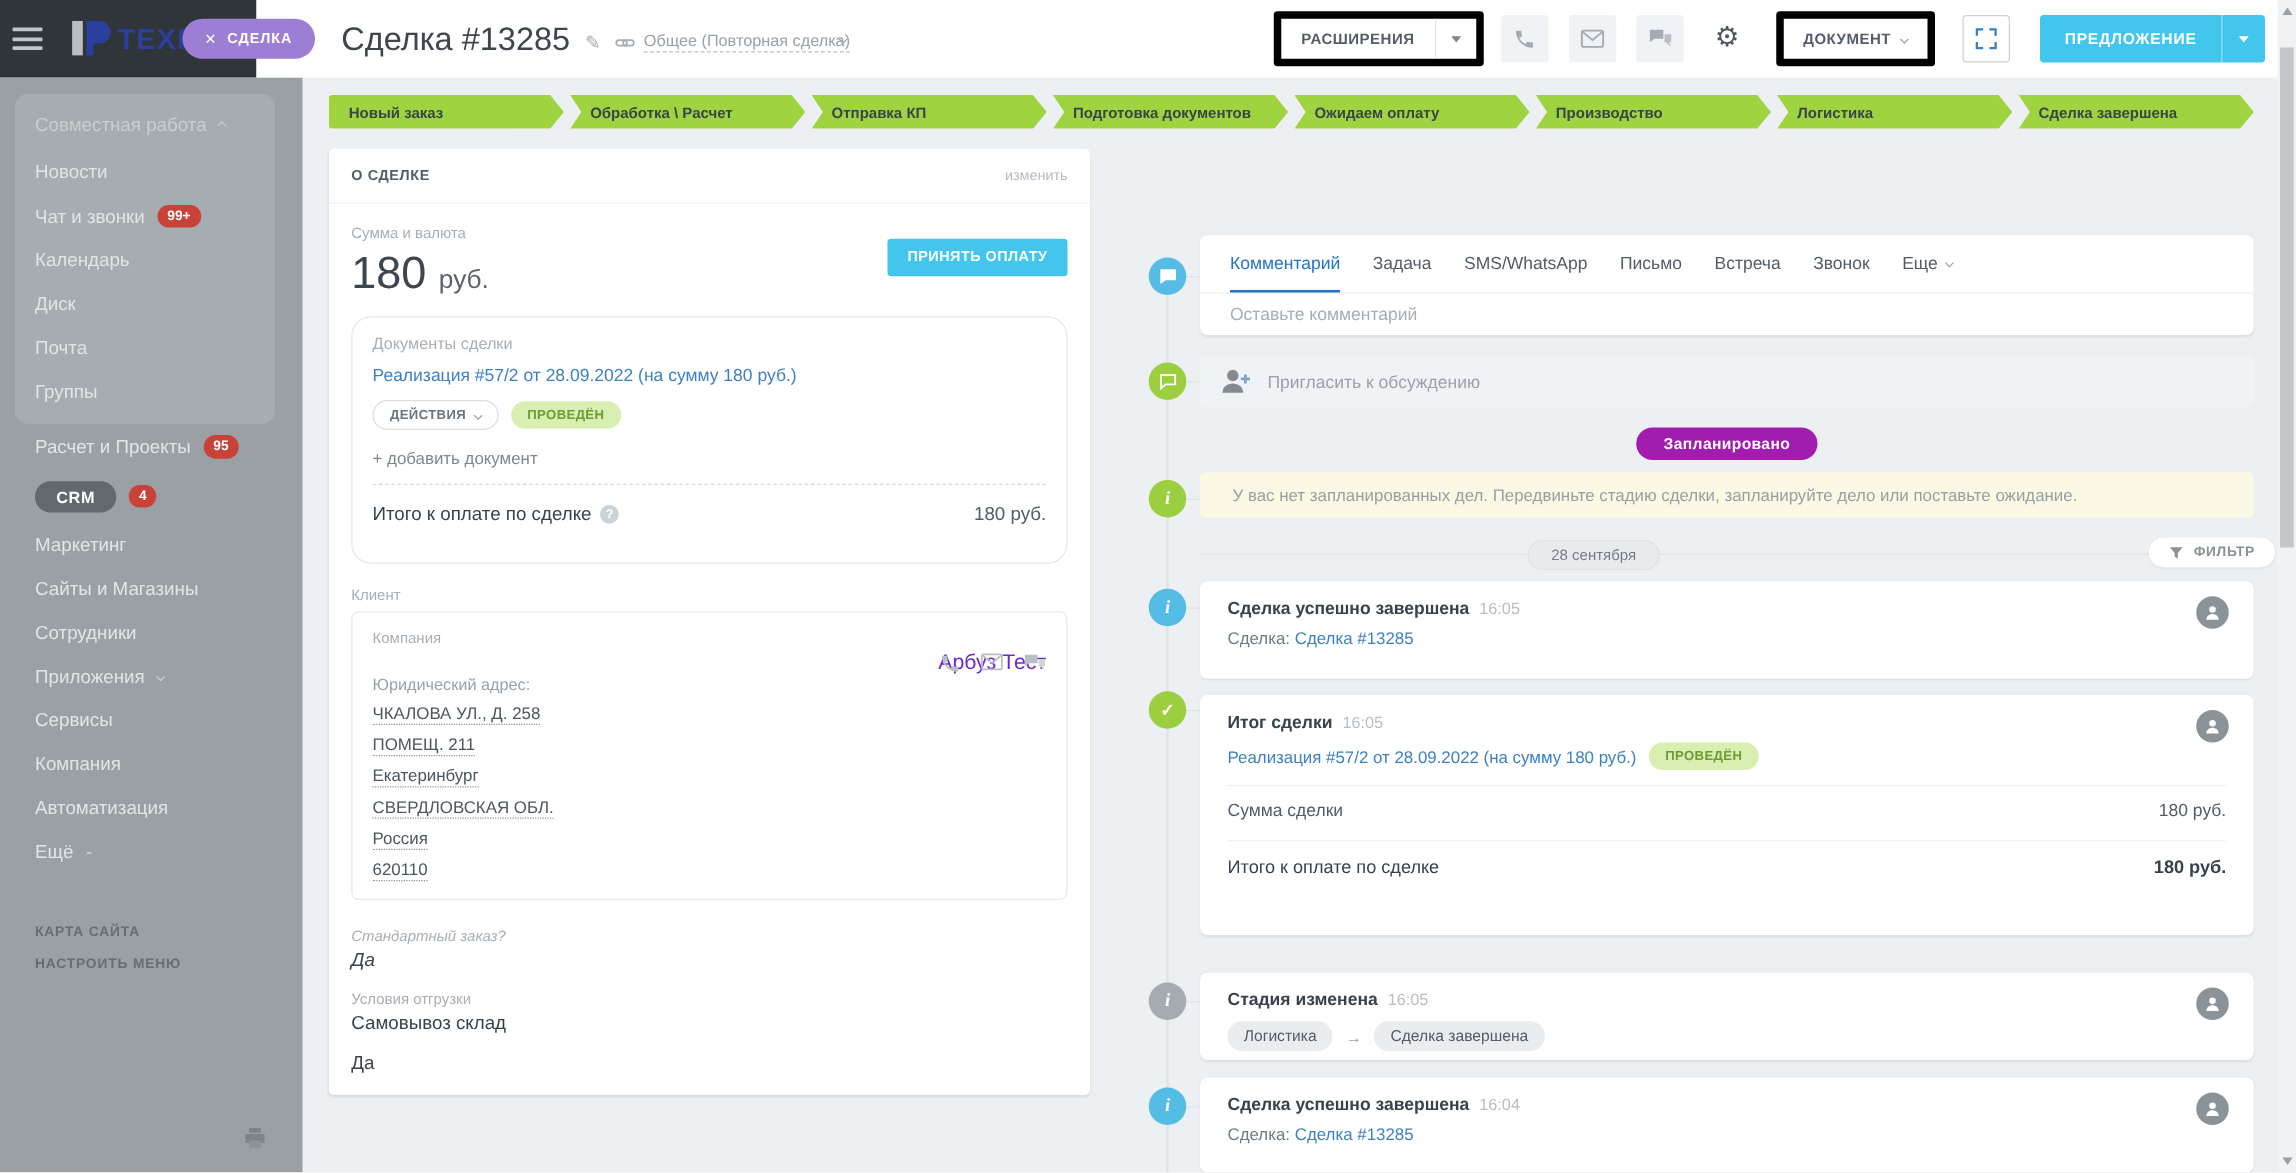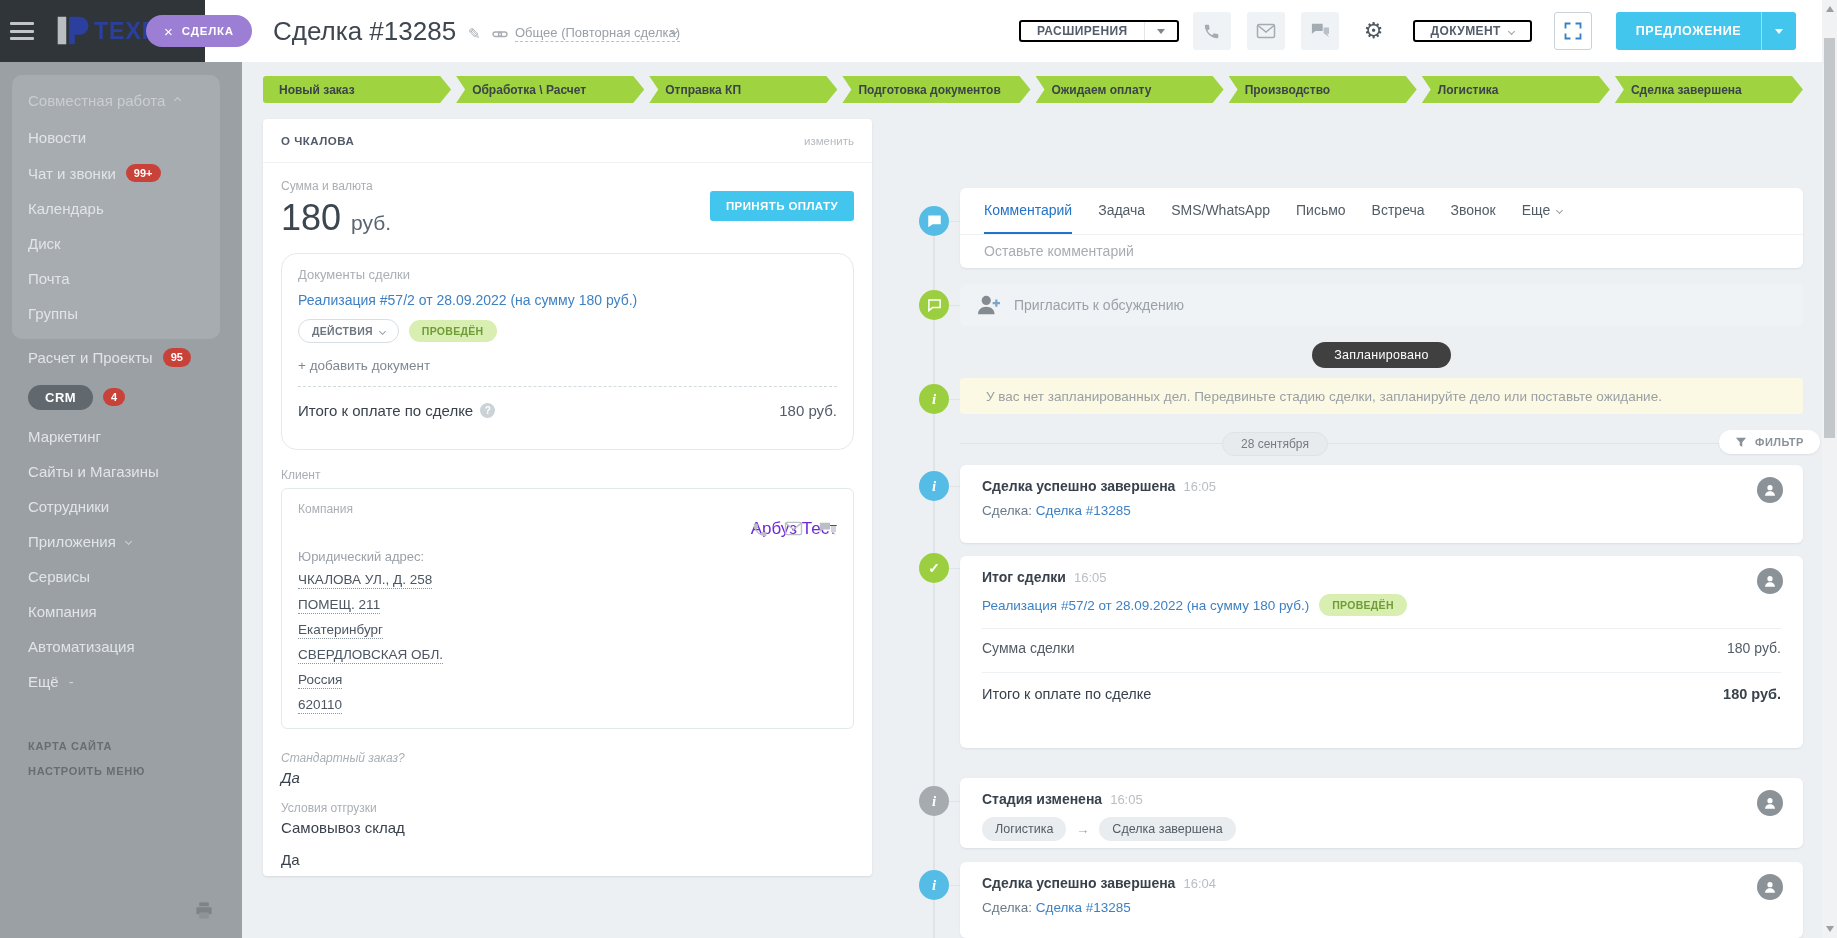--- a/index.html
+++ b/index.html
@@ -21,21 +21,21 @@
   #title-pencil { position:absolute; left:468px; top:25px; color:#a7adb2; font-size:15px; }
   #title-chain { position:absolute; left:492px; top:27px; }
   #deal-type { position:absolute; left:515px; top:25px; font-size:13px; color:#989fa7; color:#99a0a7; border-bottom:1px dashed #b9bfc5; padding-bottom:1px; cursor:pointer; }
   #deal-type-caret { position:absolute; left:672px; top:29px; }
 
   .chev { display:inline-block; width:7px; height:7px; border-right:1.6px solid #9aa1a8; border-bottom:1.6px solid #9aa1a8; transform:rotate(45deg); }
   .chev.up { transform:rotate(-135deg); }
   .chev.small { width:5px; height:5px; }
 
   #hdr-actions { position:absolute; left:1019px; top:12px; height:38px; display:flex; align-items:center; }
-  .btn-outline { height:22px; background:#fff; border:2px solid #000000; border-radius:3px; color:#535c69; font-size:12px; font-weight:bold; letter-spacing:.4px; display:flex; align-items:center; cursor:pointer; }
+  .btn-outline { height:44px; background:#fff; border:6px solid #000000; border-radius:3px; color:#535c69; font-size:12px; font-weight:bold; letter-spacing:.4px; display:flex; align-items:center; cursor:pointer; }
   .btn-outline .seg { padding:0 16px; display:flex; align-items:center; gap:8px; }
   .btn-outline .caret-seg { border-left:1px solid #e2e7ea; padding:0 12px; height:100%; display:flex; align-items:center; }
   .tri-down { width:0; height:0; border-left:4px solid transparent; border-right:4px solid transparent; border-top:5px solid #7c868f; }
   .icon-btn { width:38px; height:38px; background:#f0f3f5; border-radius:3px; display:flex; align-items:center; justify-content:center; cursor:pointer; }
   .icon-btn.plain { background:transparent; }
   .icon-btn.framed { background:#fff; border:1px solid #c9d2d8; }
   .gear-glyph { font-size:22px; color:#4f5760; font-family:"DejaVu Sans", sans-serif; line-height:1; }
   .btn-primary { height:38px; background:#42c6ee; border-radius:3px; color:#fff; font-size:12.5px; font-weight:bold; letter-spacing:.6px; display:flex; align-items:center; cursor:pointer; }
   .btn-primary .seg { padding:0 20px; }
   .btn-primary .caret-seg { border-left:1px solid rgba(255,255,255,.45); padding:0 13px; height:100%; display:flex; align-items:center; }
@@ -88,21 +88,21 @@
   #add-doc { margin-top:15px; font-size:13.5px; color:#7f8891; cursor:pointer; }
   .dashed { margin-top:13px; border-top:1px dashed #d3dade; }
   .total-row { margin-top:15px; display:flex; justify-content:space-between; align-items:center; }
   .total-label { font-size:15px; color:#39424c; display:flex; align-items:center; gap:7px; }
   .help { width:15px; height:15px; border-radius:50%; background:#ccd3d8; color:#fff; font-size:10px; font-weight:bold; display:flex; align-items:center; justify-content:center; cursor:pointer; }
   .total-value { font-size:15px; color:#535c69; }
   #client-label { margin:18px 18px 0; }
   #client-box { margin:6px 18px 0; border:1px solid #e4e9ec; border-radius:6px; padding:13px 16px 14px; position:relative; }
   #company-name { font-size:17px; color:#6d28d9; margin-top:3px;text-align:right; }
   #contact-icons { position:absolute; right:16px; top:32px; display:flex; gap:15px; }
-  #addr-label { margin-top:10px; font-size:13px; color:#9aa1a8; }
+  #addr-label { font-size:13px; color:#9aa1a8; }
   .addr { display:table; margin-top:8px; font-size:13.5px; color:#4c5661; border-bottom:1px dotted #8f979e; padding-bottom:1px; cursor:pointer; }
   .field { margin:15px 18px 0; }
   .field.firstf { margin-top:22px;font-style:italic; }
   .field .v { font-size:15px; color:#39424c; margin-top:4px; }
 
   
   #rail { position:absolute; left:933px; top:215px; height:723px; width:2px; background:#e0e4e8; z-index:1; }
   .t-conn { position:absolute; left:948px; width:12px; height:1px; background:#e0e4e8; z-index:1; }
   .t-icon { position:absolute; left:919px; width:30px; height:30px; border-radius:50%; display:flex; align-items:center; justify-content:center; z-index:2; color:#fff; }
   .t-icon.blue { background:#55bce6; } .t-icon.green { background:#9ccf3f; } .t-icon.gray { background:#a5abaf; }
@@ -114,21 +114,21 @@
   #tl-tabs { display:flex; gap:26px; padding:0 24px; height:47px; align-items:stretch; border-bottom:1px solid #eef1f3; }
   .tl-tab { font-size:14px; color:#525c66; display:flex; align-items:center; gap:7px; cursor:pointer; border-bottom:2px solid transparent; }
   .tl-tab.active { color:#2373c8; border-bottom-color:#2373c8; }
   #comment-input { display:block; width:780px; border:none; outline:none; font-size:14px; color:#6b7480; padding:8px 24px; font-family:"Liberation Sans",sans-serif; background:transparent; }
   #comment-input::placeholder { color:#a7adb3; }
 
   #invite-box { position:absolute; left:960px; top:284px; width:843px; height:42px; background:#f0f3f6; border-radius:6px; display:flex; align-items:center; gap:12px; padding:0 16px; z-index:2; cursor:pointer; }
   #invite-text { font-size:14px; color:#9aa1a8; }
 
   #planned-wrap { position:absolute; left:960px; top:342px; width:843px; display:flex; justify-content:center; z-index:2; }
-  #planned-pill { background:#404040; color:#fff; font-size:12.5px; font-weight:normal; letter-spacing:.3px; border-radius:14px; padding:6px 22px; }
+  #planned-pill { background:#a21caf; color:#fff; font-size:12.5px; font-weight:bold; letter-spacing:.3px; border-radius:14px; padding:6px 22px; }
 
   #notice { position:absolute; left:960px; top:378px; width:843px; height:36px; background:#fbf9e3; border-radius:4px; display:flex; align-items:center; padding:0 26px; font-size:13.5px; color:#999fa4; z-index:2; }
 
   #date-line { position:absolute; left:960px; top:443px; width:843px; height:1px; background:#e0e4e8; z-index:1; }
   #date-pill { position:absolute; left:1222px; top:432px; background:#e8ebee; border:1px solid #dfe3e6; border-radius:12px; padding:4px 18px; font-size:12px; color:#757c83; z-index:2; }
   #filter-btn { position:absolute; left:1719px; top:430px; background:#fff; border-radius:14px; padding:6px 16px; font-size:11px; font-weight:bold; letter-spacing:.5px; color:#8a9197; display:flex; align-items:center; gap:8px; z-index:2; cursor:pointer; box-shadow:0 1px 2px rgba(83,92,105,.12); }
 
   .e-head { display:flex; align-items:baseline; gap:8px; }
   .e-title { font-size:14px; font-weight:bold; color:#39424c; }
   .e-time { font-size:13px; color:#b9bec3; }
@@ -369,21 +369,21 @@
         <span>Связи</span>
       </div>
     <div class="dtab">
       <span>Еще</span>
       <span class="chev small"></span>
     </div>
   </div>
 
   <div id="deal-card">
     <div class="card-head">
-      <span class="t">О ЧКАЛОВА</span>
+      <span class="t">О СДЕЛКЕ</span>
       <span class="edit">изменить</span>
     </div>
     <div id="amount-block">
       <div class="lbl-gray">Сумма и валюта</div>
       <div id="amount-row">
         <span id="amount-val">180</span>
         <span id="amount-cur">руб.</span>
       </div>
       <div id="accept-btn">ПРИНЯТЬ ОПЛАТУ</div>
     </div>

